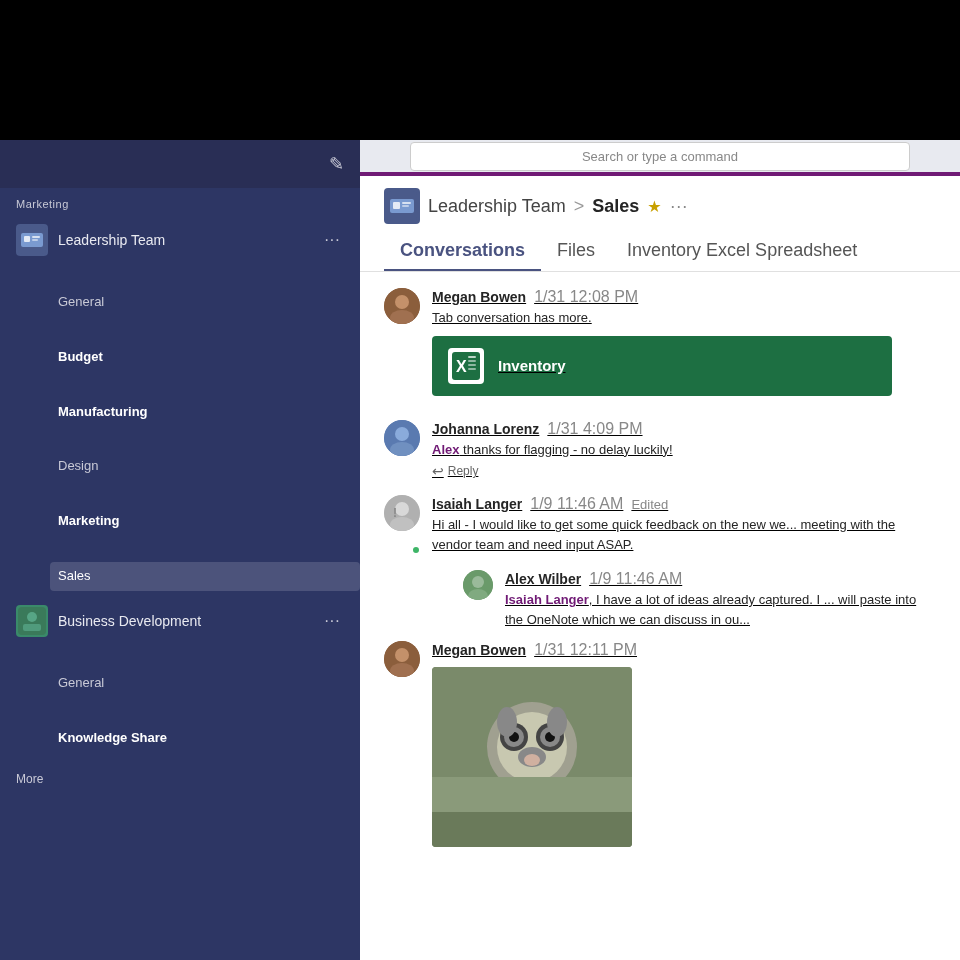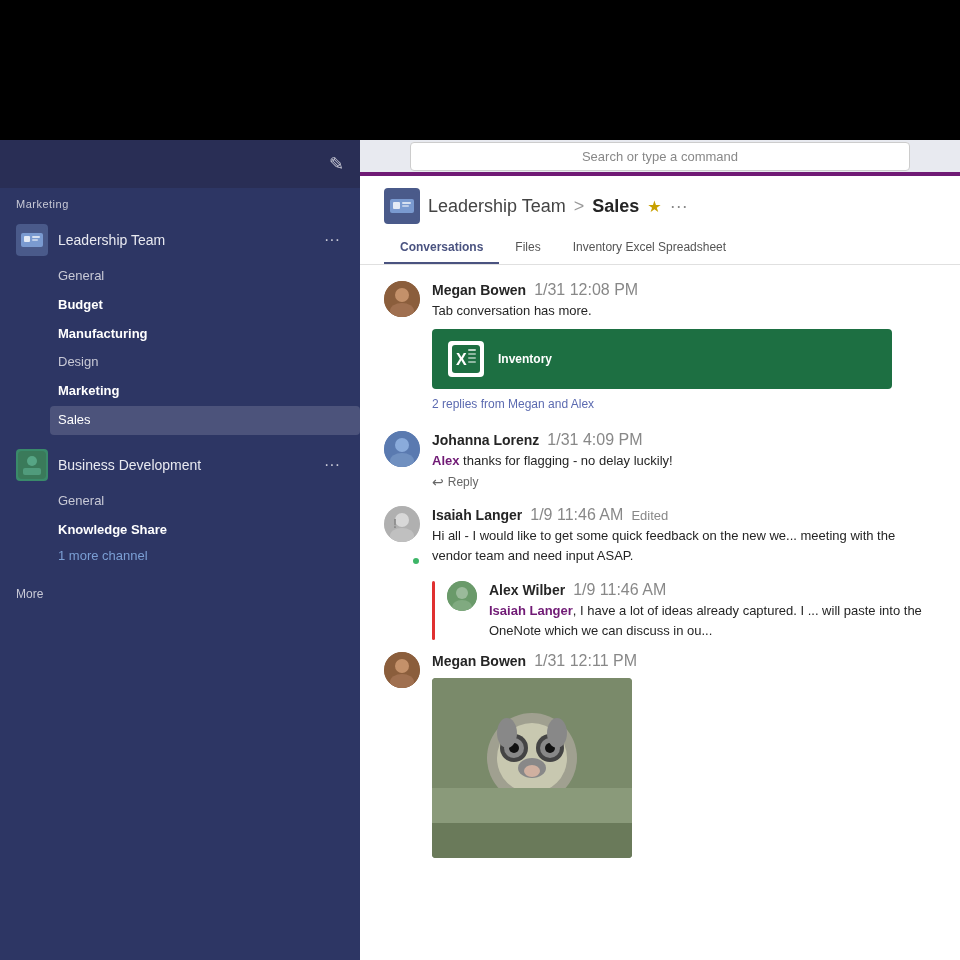--- a/index.html
+++ b/index.html
@@ -106,20 +106,21 @@
     .channel-list {
       padding-left: 58px;
     }
 
     .channel-item {
       padding: 4px 16px 4px 0;
       font-size: 13px;
       color: #c8c9d6;
       cursor: pointer;
       line-height: 1.6;
+      margin-top: 26px;
     }
 
     .channel-item.bold {
       font-weight: 700;
       color: #fff;
     }
 
     .channel-item.active {
       background: rgba(255,255,255,0.15);
       border-radius: 4px;
@@ -225,21 +226,21 @@
       cursor: pointer;
     }
 
     .channel-tabs {
       display: flex;
       gap: 0;
     }
 
     .channel-tab {
       padding: 8px 16px;
-      font-size: 12px;
+      font-size: 18px;
       color: #555;
       cursor: pointer;
       border-bottom: 2px solid transparent;
       white-space: nowrap;
     }
 
     .channel-tab.active {
       color: #4a5380;
       border-bottom: 2px solid #4a5380;
       font-weight: 600;
@@ -250,20 +251,21 @@
       flex: 1;
       overflow-y: auto;
       padding: 16px 24px;
       background: #fff;
     }
 
     .message-group {
       display: flex;
       gap: 12px;
       margin-bottom: 16px;
+      text-decoration: underline;
     }
 
     .avatar-circle {
       width: 36px;
       height: 36px;
       border-radius: 50%;
       background: #888;
       flex-shrink: 0;
       overflow: hidden;
       display: flex;
@@ -336,21 +338,21 @@
       border-radius: 4px;
       display: flex;
       align-items: center;
       justify-content: center;
       font-size: 20px;
       font-weight: bold;
       color: #1d6f42;
     }
 
     .excel-name {
-      font-size: 12px;
+      font-size: 15px;
       font-weight: 600;
       color: #fff;
     }
 
     .replies-info {
       font-size: 12px;
       color: #5b6ab0;
       margin: 4px 0 4px 0;
       cursor: pointer;
     }
@@ -379,22 +381,23 @@
       border-radius: 50%;
       background: #3db567;
       position: absolute;
       bottom: -1px;
       right: -1px;
       border: 2px solid #fff;
     }
 
     .message-thread-border {
       display: flex;
-      gap: 8px;
+      gap: 24px;
       margin-bottom: 12px;
+      align-items: center;
     }
 
     .left-border-red {
       width: 3px;
       background: #e03030;
       border-radius: 2px;
       flex-shrink: 0;
     }
 
     .threaded-content {
@@ -463,21 +466,20 @@
             <circle cx="14" cy="10" r="5" fill="#5aaa8a" opacity="0.9"></circle>
             <rect x="5" y="17" width="18" height="7" rx="2" fill="#5aaa8a" opacity="0.7"></rect>
           </svg>
         </div>
         <span class="team-name">Business Development</span>
         <span class="team-more-btn">···</span>
       </div>
       <div class="channel-list">
         <div class="channel-item">General</div>
         <div class="channel-item bold">Knowledge Share</div>
-        <div class="channel-more-link">1 more channel</div>
       </div>
     </div>
 
     <div class="sidebar-more-label">More</div>
 
   </div>
 
   <div class="main-content">
 
     <div class="topbar-search">
@@ -530,21 +532,20 @@
                 <rect width="28" height="28" rx="3" fill="#1d6f42"></rect>
                 <text x="4" y="20" font-size="16" font-weight="bold" fill="white" font-family="Arial">X</text>
                 <rect x="16" y="4" width="8" height="2" rx="1" fill="white" opacity="0.7"></rect>
                 <rect x="16" y="8" width="8" height="2" rx="1" fill="white" opacity="0.5"></rect>
                 <rect x="16" y="12" width="8" height="2" rx="1" fill="white" opacity="0.5"></rect>
                 <rect x="16" y="16" width="8" height="2" rx="1" fill="white" opacity="0.5"></rect>
               </svg>
             </div>
             <span class="excel-name">Inventory</span>
           </div>
-          <div class="replies-info">2 replies from Megan and Alex</div>
         </div>
       </div>
 
       <div class="message-group">
         <div class="avatar-circle avatar-johanna">
           <svg width="36" height="36" viewBox="0 0 36 36">
             <circle cx="18" cy="18" r="18" fill="#5a7ab0"></circle>
             <circle cx="18" cy="14" r="7" fill="#8aabdb"></circle>
             <ellipse cx="18" cy="30" rx="12" ry="8" fill="#7090c0"></ellipse>
           </svg>

